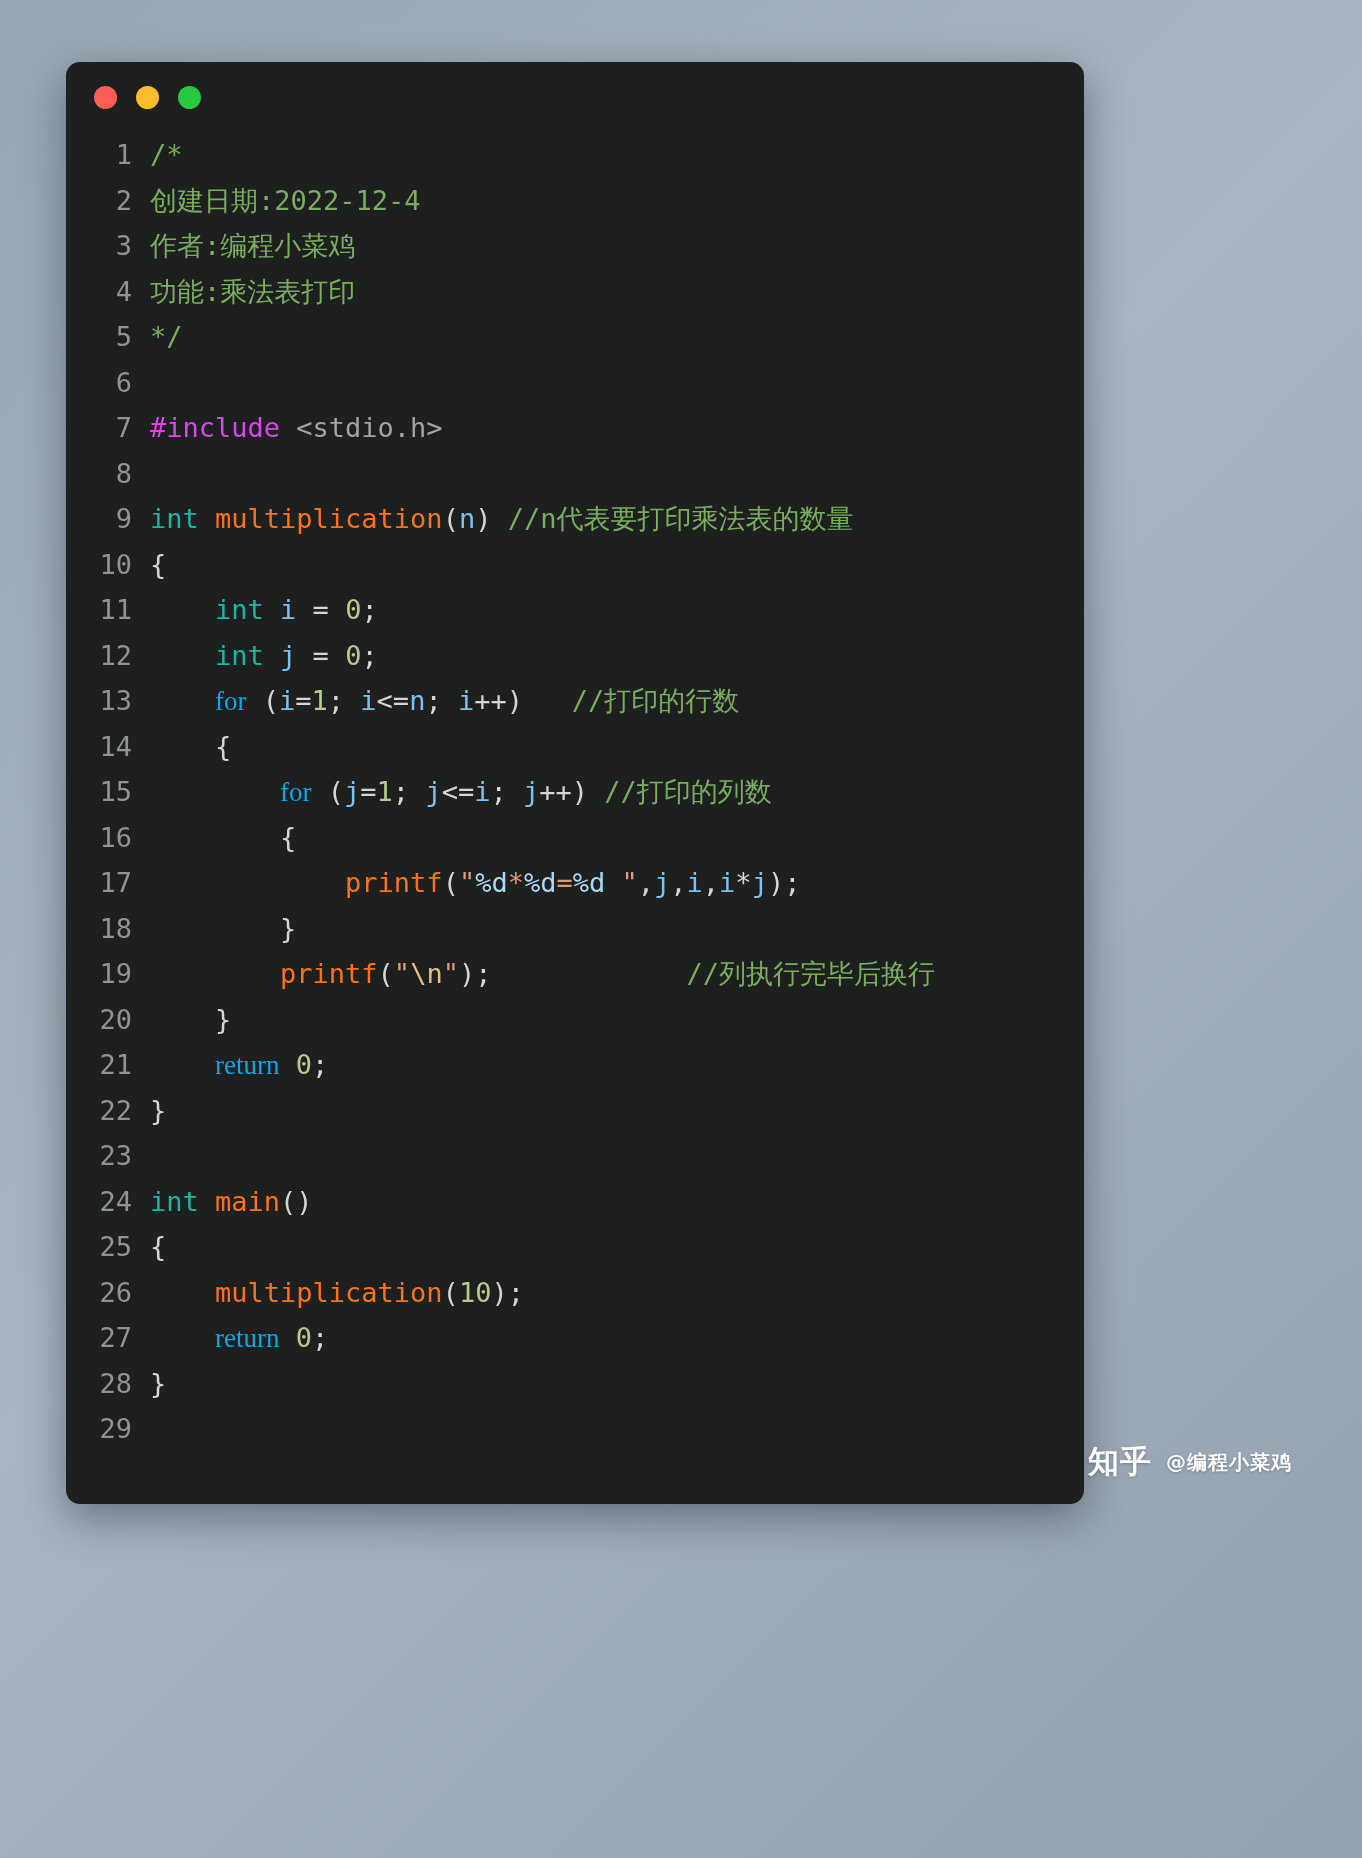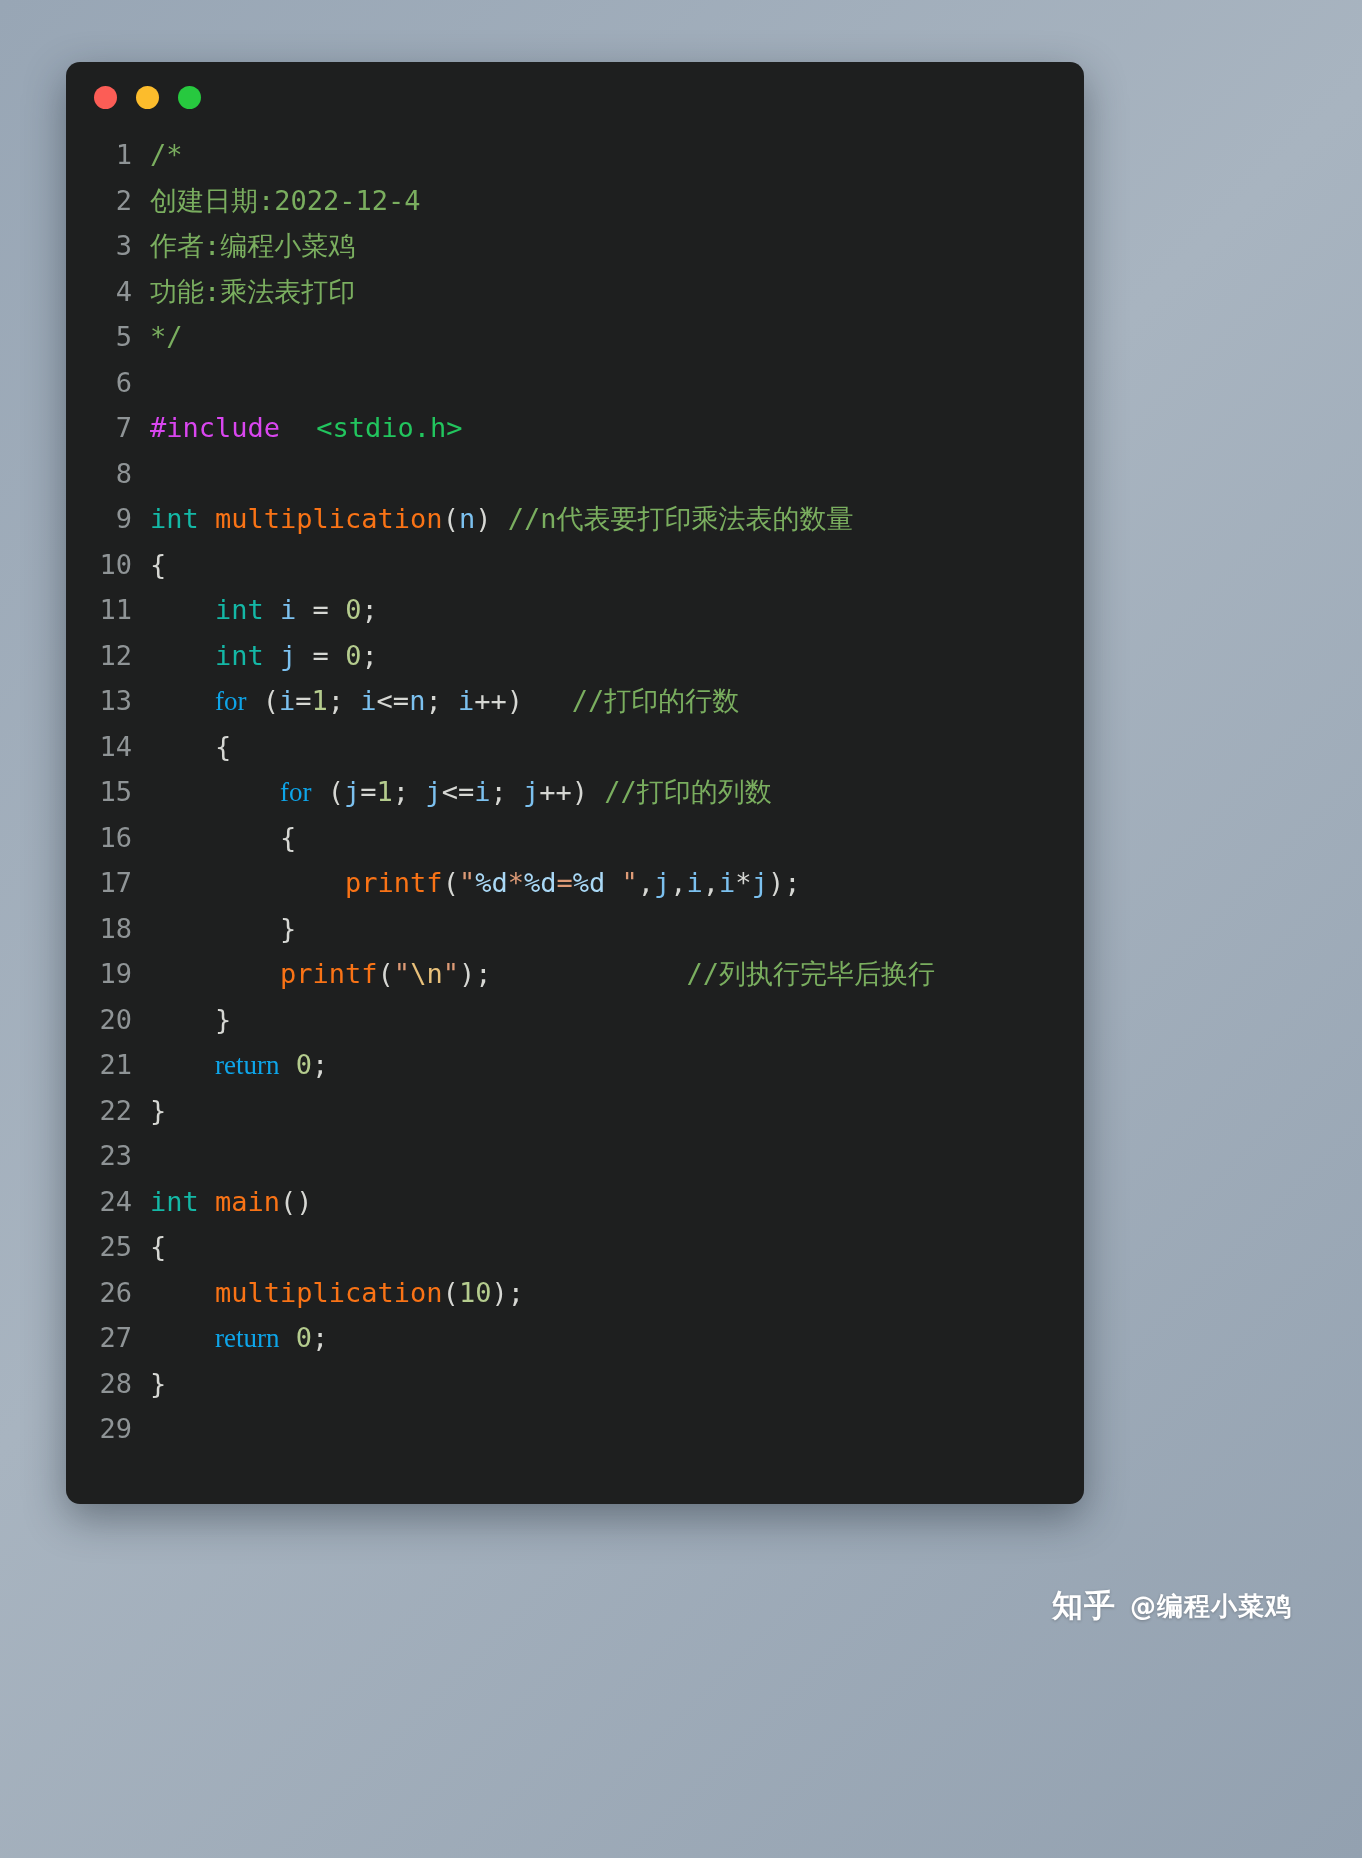--- a/index.html
+++ b/index.html
@@ -68,51 +68,51 @@
     color: #8f9496;
     font-size: 27px;
     user-select: none;
   }
   .lc {
     white-space: pre;
     font-size: 27px;
   }
   .t-comment2 { color: #7aae5f; }
   .t-pre      { color: #d946ef; }
-  .t-inc      { color: #22c55e; margin-left: 20px; }
+  .t-inc      { color: #a3a3a3; }
   .t-kw       { color: #14b8a6; }
   .t-kw2      { color: #0ea5e9; font-family: Liberation Serif, serif; }
   .t-fn       { color: #f97316; }
   .t-var      { color: #7cc1ef; }
   .t-num      { color: #b5cc8e; }
   .t-plain    { color: #d6d7d3; }
   .t-str      { color: #dd9a76; }
   .t-fmt      { color: #a9d8f5; }
   .t-esc      { color: #e8c07a; }
 
   
   .watermark {
     position: absolute;
     right: 70px;
-    top: 1585px;
+    top: 1441px;
     display: flex;
     align-items: center;
     color: #ffffff;
     font-family: "DejaVu Sans", sans-serif;
     font-size: 30px;
     font-weight: bold;
     letter-spacing: 1px;
     text-shadow: 0 1px 3px rgba(0,0,0,0.25);
   }
   .wm-logo {
     font-size: 31px;
     font-weight: bold;
     margin-right: 14px;
   }
-  .wm-name { font-size: 26px; font-weight: bold; }
+  .wm-name { font-size: 20px; font-weight: bold; }
 </style>
 </head>
 <body>
 
 <div class="window">
   <div class="titlebar">
     <span class="dot red"></span>
     <span class="dot yellow"></span>
     <span class="dot green"></span>
   </div>

